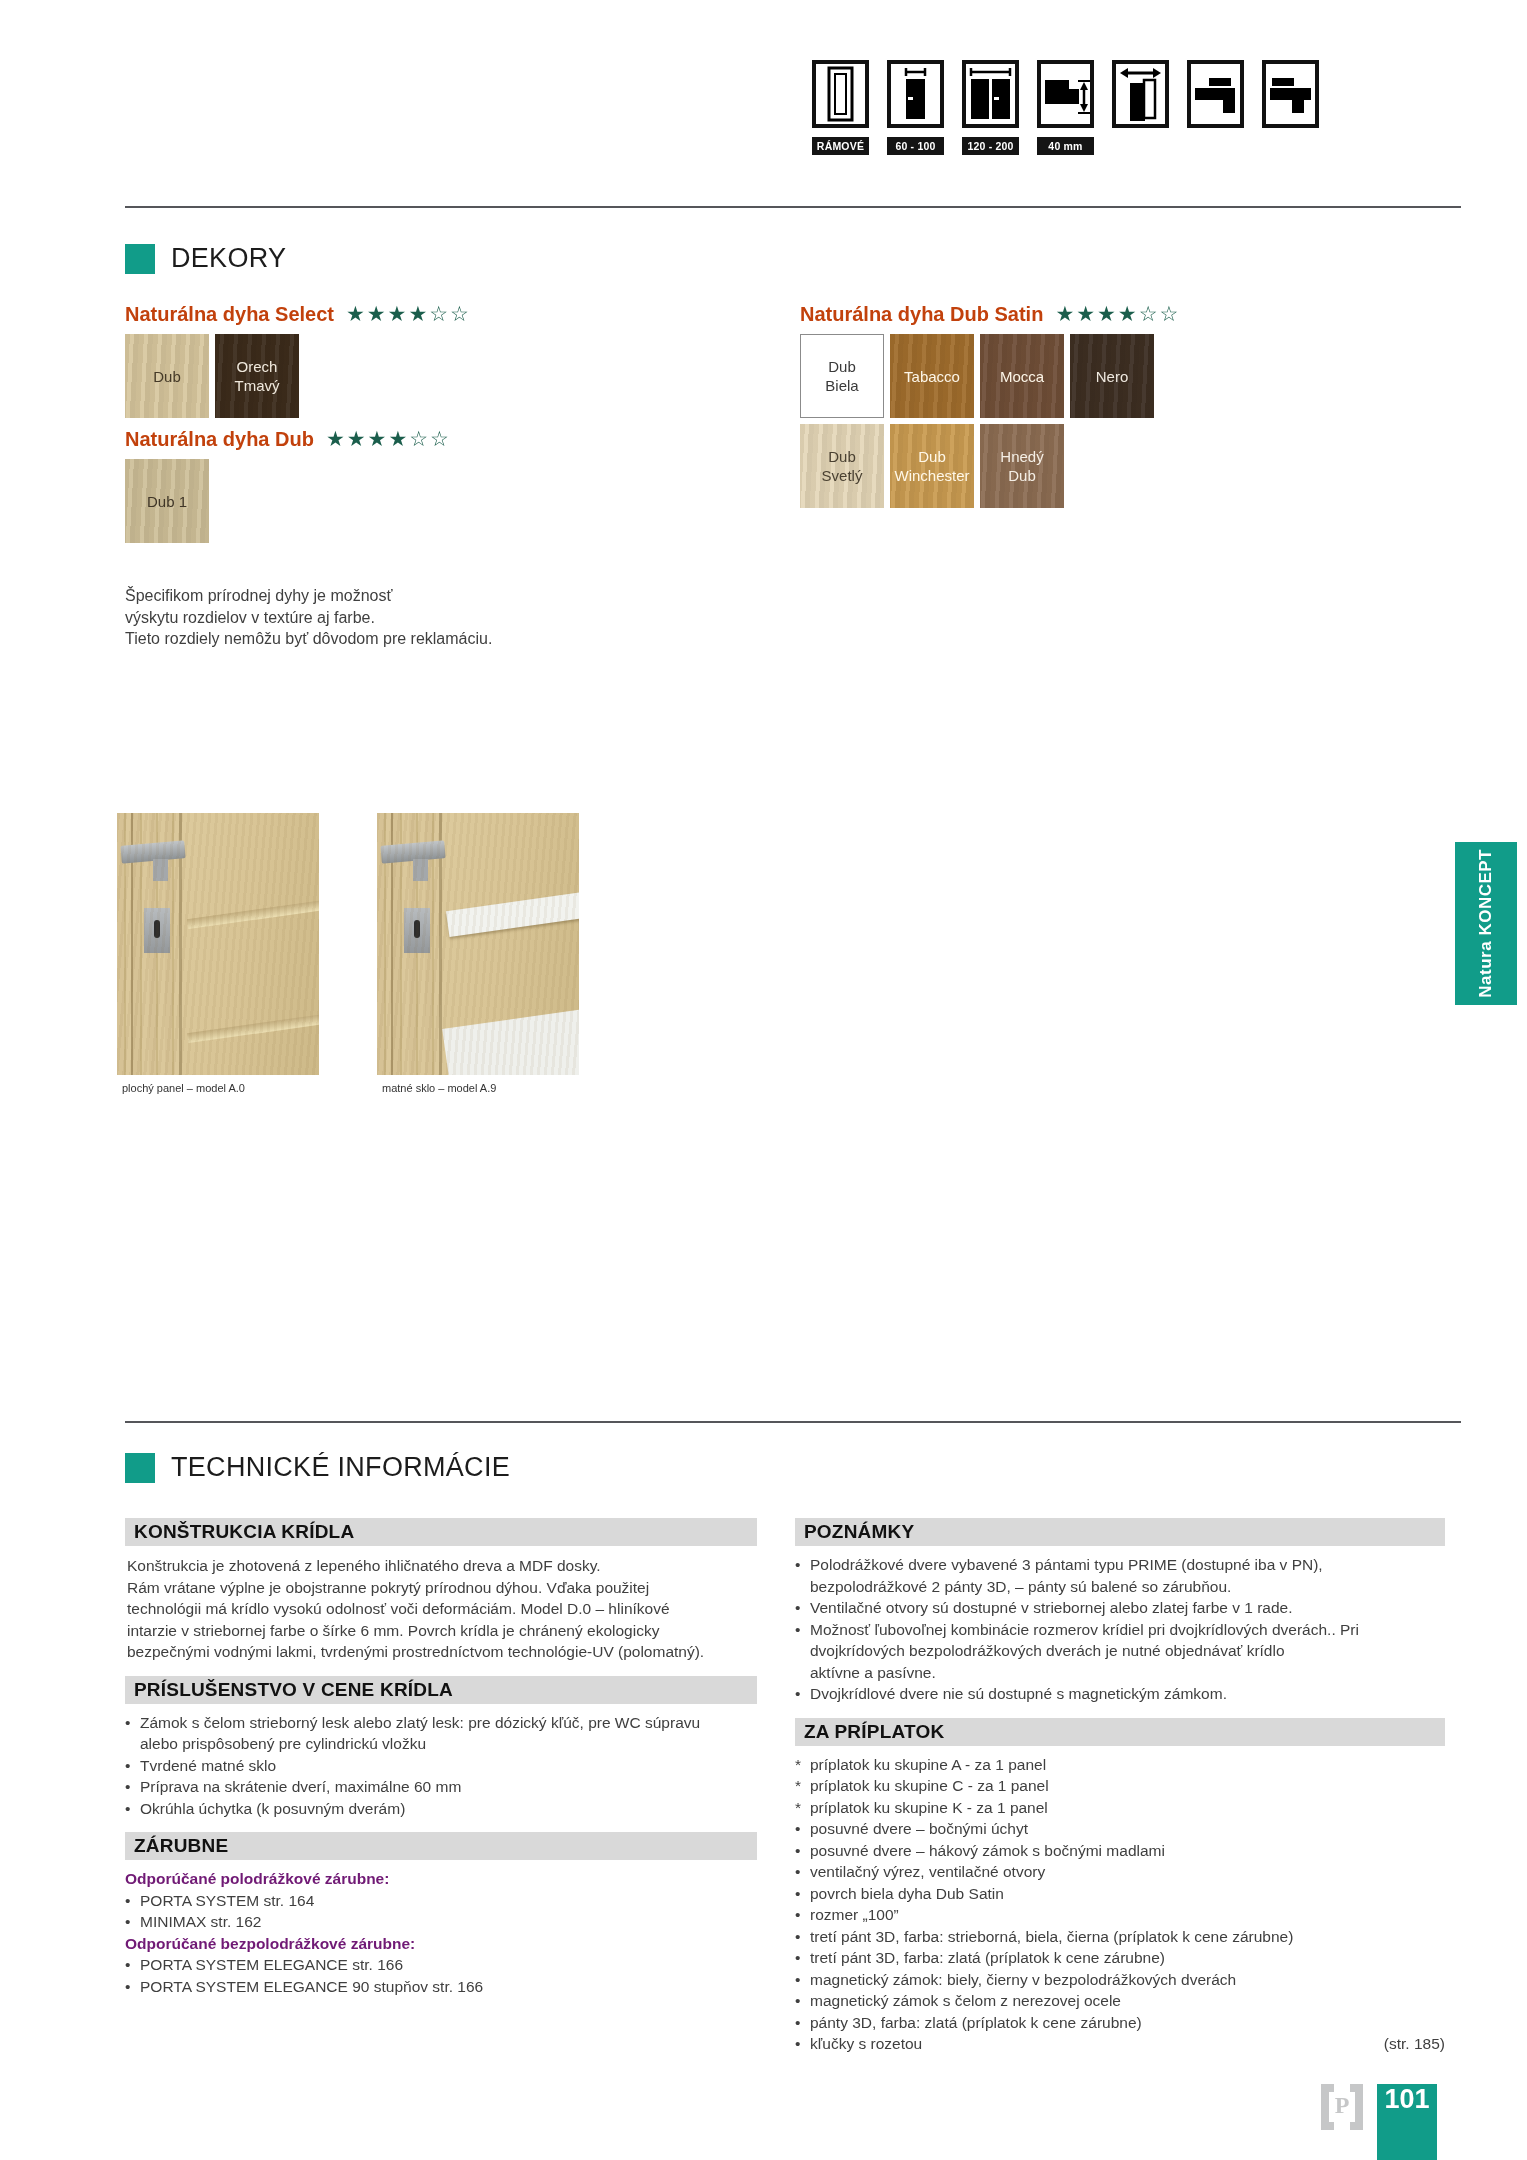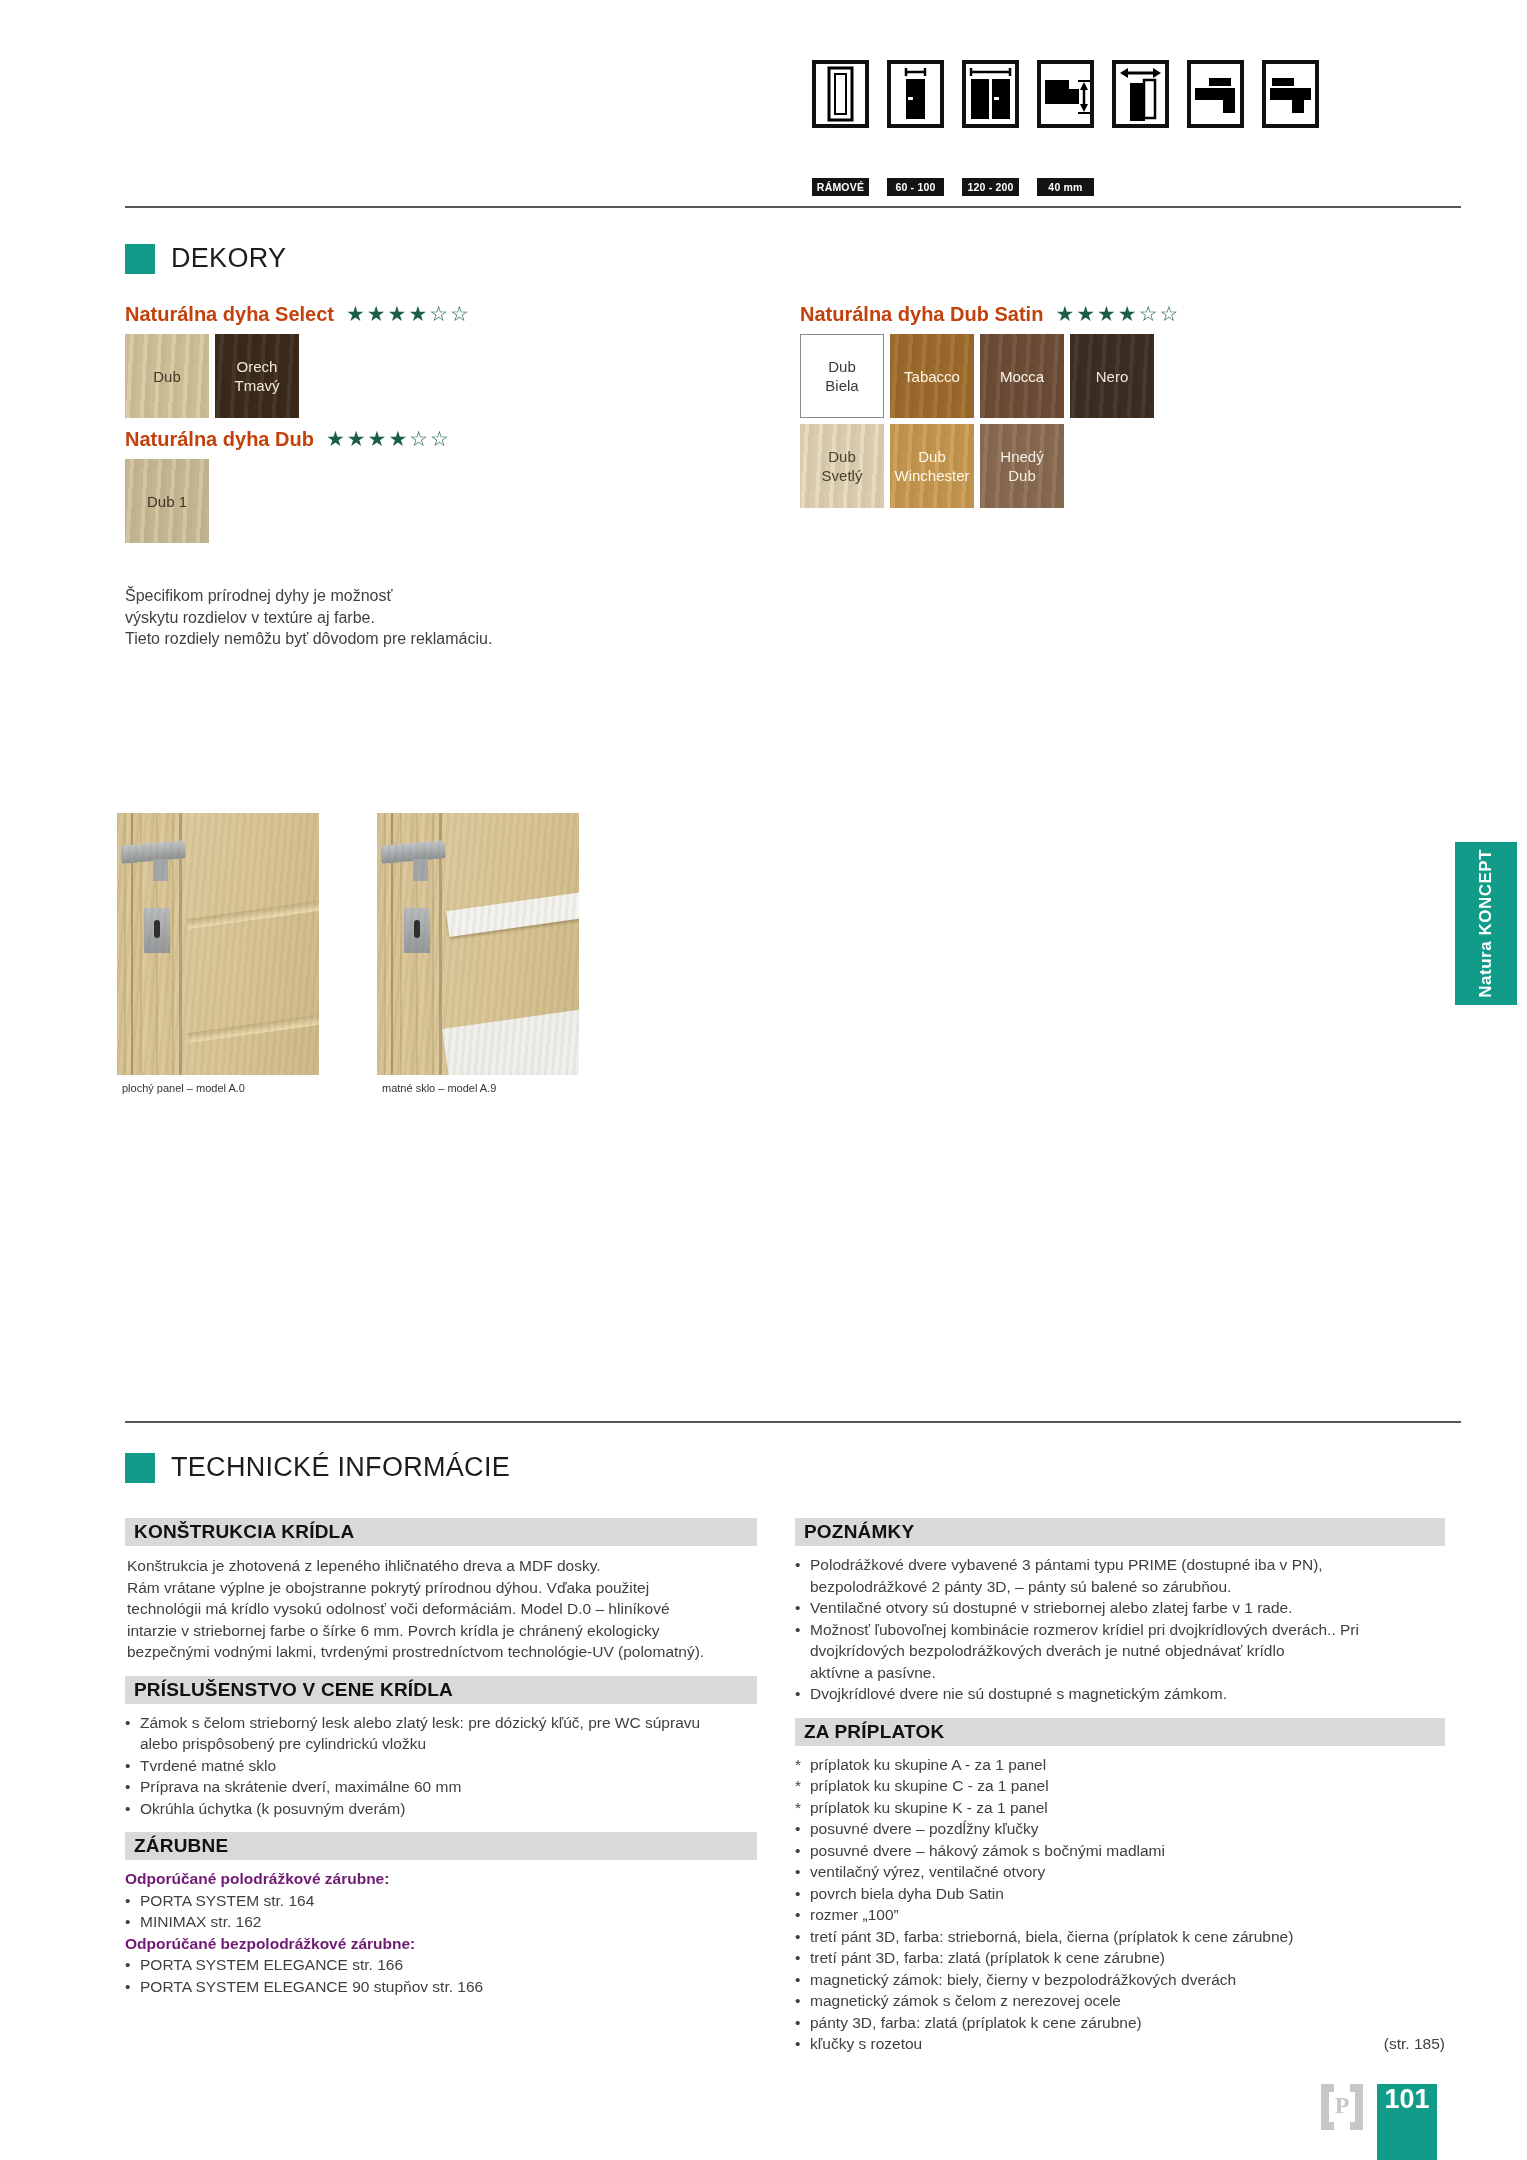--- a/index.html
+++ b/index.html
@@ -1,21 +1,21 @@
 <!DOCTYPE html>
 <html style="--accent: #119c89; --star: #1b5e4c; --bar_bg: #d9d9d9; --rule: #55565a; --label_bg: #141414;"><head>
 <meta charset="utf-8">
 <style>
   html,body{margin:0;padding:0;background:#fff;}
   .page{position:relative;width:1527px;height:2160px;background:#fff;overflow:hidden;
         font-family:"Liberation Sans",sans-serif;color:#3c3c3c;}
 
   
   .icons-row{position:absolute;left:812px;top:60px;display:flex;}
-  .icon-cell{width:57px;margin-right:18px;display:flex;flex-direction:column;align-items:center;gap:41px;}
+  .icon-cell{width:57px;margin-right:18px;display:flex;flex-direction:column;align-items:center;}
   .icon-box{width:57px;height:68px;border:4px solid #111;box-sizing:border-box;background:#fff;
             display:flex;align-items:center;justify-content:center;}
   .icon-box svg{display:block;}
   .icon-label{margin-top:9px;width:57px;height:18px;background:var(--label_bg);color:#fff;
               font-size:10.5px;font-weight:bold;text-align:center;line-height:18px;letter-spacing:.2px;}
 
   .rule{position:absolute;left:125px;width:1336px;height:2px;background:var(--rule);}
   .rule1{top:206px;} .rule2{top:1421px;}
 
   
@@ -415,21 +415,21 @@
         </div>
 
         <div class="bitem">
           <span class="bmark">*</span>
           <span class="btext">príplatok ku skupine K - za 1 panel</span>
           <span class="bref"></span>
         </div>
 
         <div class="bitem">
           <span class="bmark">•</span>
-          <span class="btext">posuvné dvere – pozdĺžny kľučky</span>
+          <span class="btext">posuvné dvere – bočnými úchyt</span>
           <span class="bref"></span>
         </div>
 
         <div class="bitem">
           <span class="bmark">•</span>
           <span class="btext">posuvné dvere – hákový zámok s bočnými madlami</span>
           <span class="bref"></span>
         </div>
 
         <div class="bitem">

